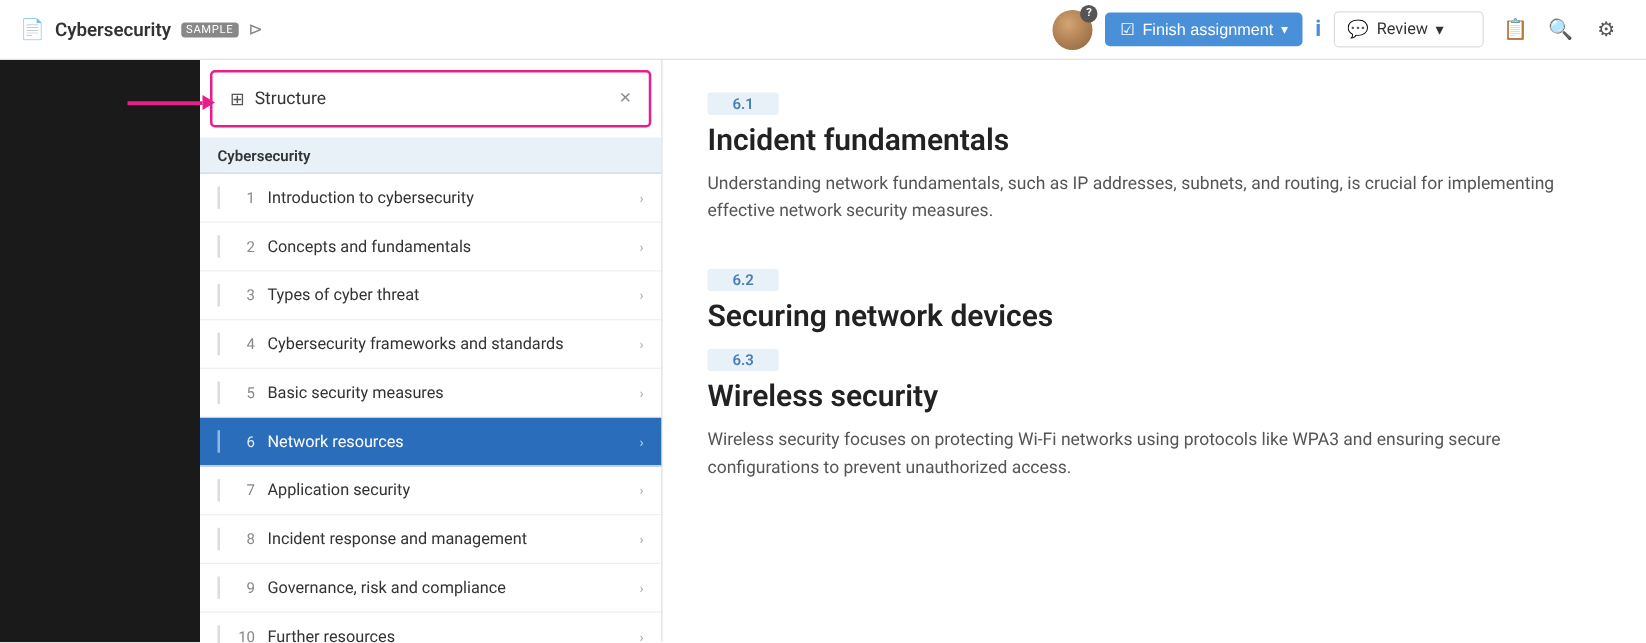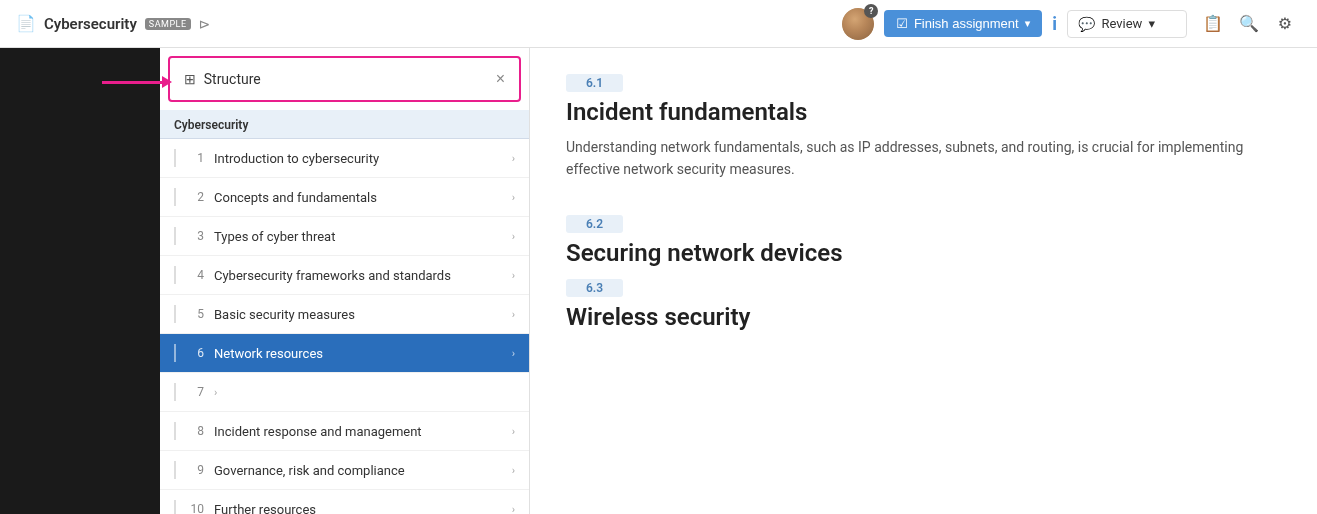--- a/index.html
+++ b/index.html
@@ -219,20 +219,21 @@
         <div class="sidebar-item active">
           <div class="item-line"></div>
           <span class="item-num">6</span>
           <span class="item-label">Network resources</span>
           <span class="item-chevron">›</span>
         </div>
 
         <div class="sidebar-item">
           <div class="item-line"></div>
           <span class="item-num">7</span>
+          <span class="item-label">Application security</span>
           <span class="item-chevron">›</span>
         </div>
 
         <div class="sidebar-item">
           <div class="item-line"></div>
           <span class="item-num">8</span>
           <span class="item-label">Incident response and management</span>
           <span class="item-chevron">›</span>
         </div>
 
@@ -262,17 +263,18 @@
       </div>
 
       <div>
         <div class="section-number">6.2</div>
         <div class="section-title">Securing network devices</div>
       </div>
 
       <div>
         <div class="section-number">6.3</div>
         <div class="section-title">Wireless security</div>
+        <div class="section-desc">Wireless security focuses on protecting Wi-Fi networks using protocols like WPA3 and ensuring secure configurations to prevent unauthorized access.</div>
       </div>
 
     </div>
   </div>
 </div>
 
 </body></html>

